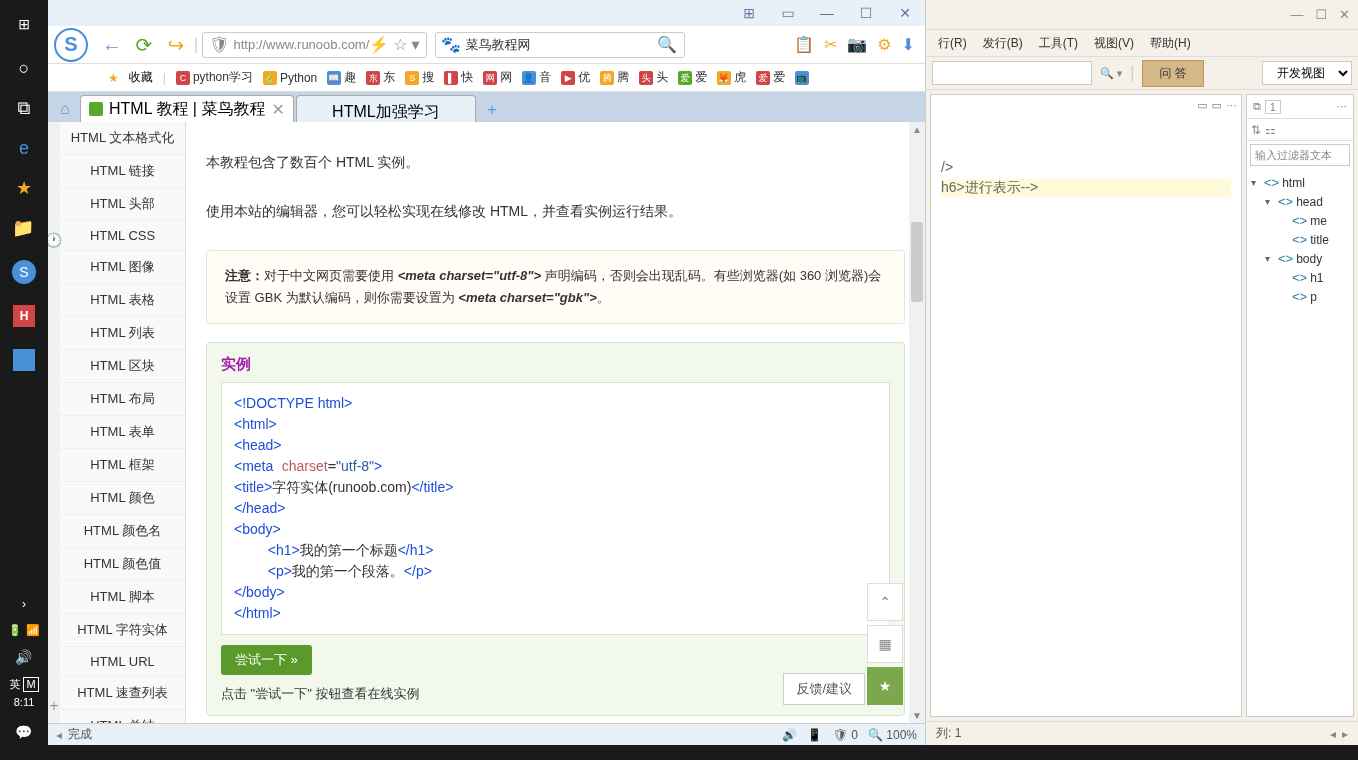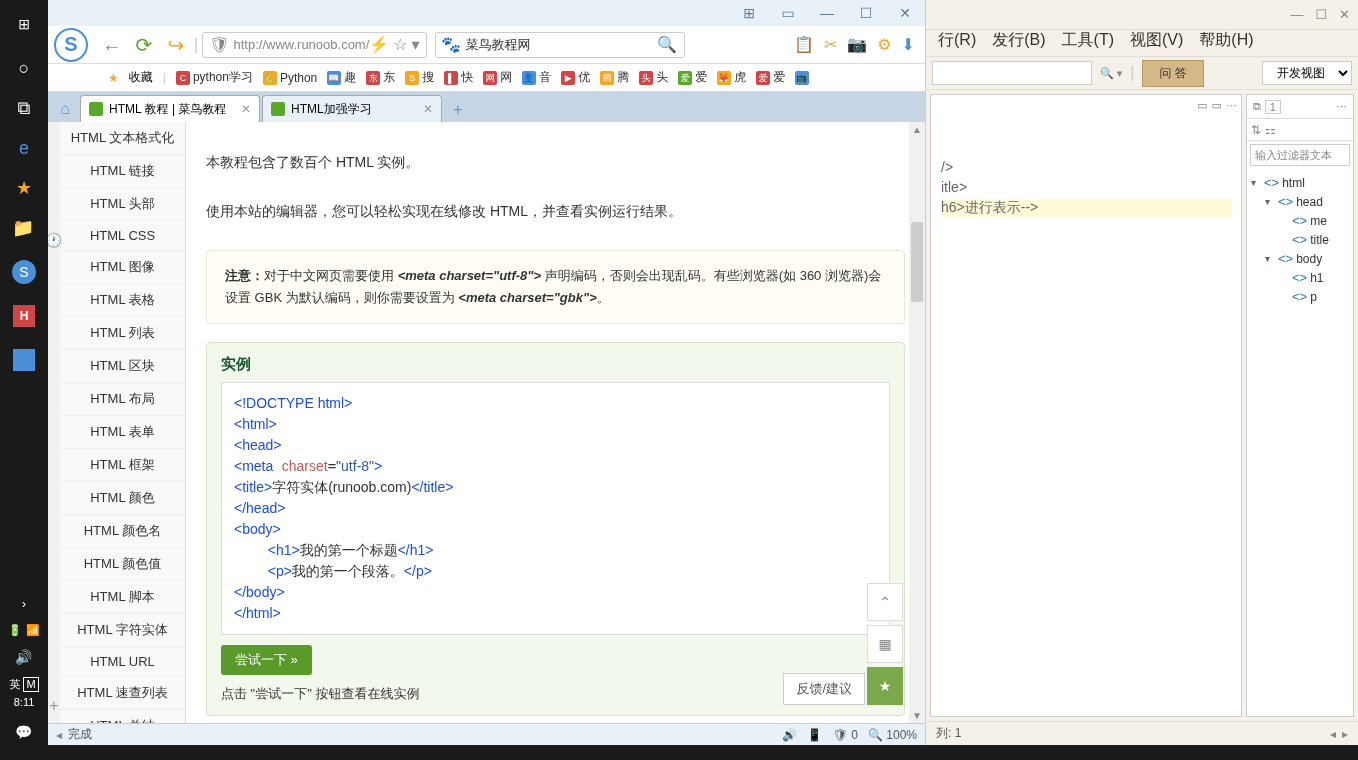--- a/index.html
+++ b/index.html
@@ -22,37 +22,37 @@
 .url-icons{display:flex;gap:4px;color:#888;}
 .search-box{flex:0 0 250px;height:26px;border:1px solid #ccc;border-radius:3px;display:flex;align-items:center;padding:0 6px;margin-left:4px;}
 .search-text{flex:1;font-size:13px;color:#333;}
 .toolbar-right{display:flex;gap:10px;margin-left:auto;margin-right:4px;}
 .toolbar-icon{color:#f5a623;font-size:16px;cursor:pointer;}
 .favorites-bar{height:28px;background:#fff;border-bottom:1px solid #ddd;display:flex;align-items:center;padding:0 10px 0 60px;gap:10px;font-size:12px;overflow:hidden;}
 .fav-item{display:flex;align-items:center;gap:3px;cursor:pointer;color:#333;white-space:nowrap;}
 .fav-icon{width:14px;height:14px;display:inline-block;}
 .tabs-bar{height:30px;background:#c5d5e5;display:flex;align-items:flex-end;padding:0 4px;}
 .home-btn{width:26px;height:26px;display:flex;align-items:center;justify-content:center;color:#5a9ad9;cursor:pointer;font-size:16px;}
-.tab{height:27px;background:#fff;border:1px solid #aaa;border-bottom:none;border-radius:4px 4px 0 0;display:flex;align-items:center;padding:0 8px;gap:6px;margin-left:2px;font-size:12px;cursor:pointer;min-width:180px;}
-.tab.inactive{background:#e8f0f8;}
+.tab{height:27px;background:#fff;border:1px solid #aaa;border-bottom:none;border-radius:4px 4px 0 0;display:flex;align-items:center;padding:0 8px;gap:6px;margin-left:2px;font-size:16px;cursor:pointer;min-width:180px;}
+.tab.inactive{background:#e8f0f8;flex-direction:column;}
 .tab-close{color:#999;margin-left:auto;cursor:pointer;}
 .new-tab-btn{width:24px;height:24px;display:flex;align-items:center;justify-content:center;color:#5a9ad9;cursor:pointer;margin-left:4px;}
 .browser-content{flex:1;display:flex;overflow:hidden;background:#f1f1f1;position:relative;}
 .left-pad{width:12px;background:#f1f1f1;display:flex;flex-direction:column;justify-content:flex-end;align-items:center;padding-bottom:8px;}
 .left-pad-plus{color:#999;font-size:16px;cursor:pointer;}
 .sidebar{width:126px;background:#f9f9f9;border-right:1px solid #ddd;overflow-y:auto;}
 .sidebar-item{padding:7px 8px;font-size:13px;color:#333;cursor:pointer;border-bottom:1px solid #eee;text-align:center;}
 .main-content{flex:1;background:#fff;overflow-y:auto;padding:2px 20px 20px 20px;position:relative;}
 .content-h1{font-size:28px;font-weight:bold;color:#222;margin:8px 0 14px 0;}
 .content-p{font-size:14px;color:#333;margin:27px 0;line-height:1.6;}
 .note-box{background:#fffdf5;border:1px solid #e8e8d0;border-radius:4px;padding:14px 18px;margin:18px 0;font-size:13px;line-height:1.7;color:#333;}
 .note-box b{font-weight:bold;}
 .note-box i{font-style:italic;font-weight:bold;}
 .example-box{background:#f3f8ec;border:1px solid #d5e5c5;border-radius:4px;margin:14px 0;padding:12px 14px;}
-.example-title{color:#14532d;font-size:15px;font-weight:bold;margin-bottom:8px;}
+.example-title{color:#a21caf;font-size:15px;font-weight:bold;margin-bottom:8px;}
 .code-box{background:#fff;border:1px solid #ddd;padding:10px 12px;font-family:Consolas,monospace;font-size:14px;line-height:1.5;color:#333;margin-bottom:10px;}
 .code-tag{color:#1d4ed8;}
 .code-attr{color:#c05a5a;}
 .code-str{color:#2a5aa8;}
 .try-btn{background:#5a9a2a;color:#fff;border:none;border-radius:3px;padding:6px 14px;font-size:13px;cursor:pointer;}
 .example-desc{font-size:13px;color:#333;margin-top:10px;}
 .scrollbar{position:absolute;right:0;top:0;width:16px;height:100%;background:#f0f0f0;}
 .scroll-thumb{position:absolute;right:2px;top:100px;width:12px;height:80px;background:#ccc;border-radius:2px;}
 .side-widgets{position:absolute;right:22px;bottom:18px;display:flex;flex-direction:column;gap:4px;}
 .widget-btn{width:36px;height:38px;border:1px solid #ddd;background:#fff;display:flex;align-items:center;justify-content:center;color:#888;cursor:pointer;font-size:14px;}
@@ -60,21 +60,21 @@
 .feedback-btn{position:absolute;right:60px;bottom:18px;border:1px solid #ccc;background:#fff;padding:6px 12px;font-size:13px;color:#555;cursor:pointer;}
 .status-bar{height:22px;background:#e8f0f8;border-top:1px solid #ccc;display:flex;align-items:center;padding:0 8px;font-size:12px;color:#555;}
 .status-left{display:flex;align-items:center;gap:6px;}
 .status-right{margin-left:auto;display:flex;gap:10px;align-items:center;}
 .ide-window{position:absolute;left:926px;top:0;width:432px;height:745px;background:#f5f1e8;display:flex;flex-direction:column;}
 .ide-top-black{height:40px;background:#000;display:flex;align-items:center;color:#fff;padding:0 12px;}
 .timer{margin-left:auto;font-size:24px;font-family:monospace;margin-right:10px;}
 .timer-btn{width:28px;height:28px;background:#333;display:flex;align-items:center;justify-content:center;margin-left:4px;cursor:pointer;}
 .ide-titlebar{height:30px;background:#f5f1e8;border-bottom:1px solid #ddd;display:flex;align-items:center;justify-content:flex-end;padding:0 8px;gap:12px;}
 .ide-title-btn{color:#888;cursor:pointer;font-size:13px;}
-.ide-menubar{height:26px;background:#f5f1e8;display:flex;align-items:flex-start;padding:0 4px;font-size:16px;color:#333;}
+.ide-menubar{height:26px;background:#f5f1e8;display:flex;align-items:center;padding:0 4px;font-size:12px;color:#333;}
 .ide-menu-item{padding:0 8px;cursor:pointer;}
 .ide-toolbar{height:34px;background:#f5f1e8;border-top:1px solid #ddd;border-bottom:1px solid #ddd;display:flex;align-items:center;padding:0 6px;gap:8px;}
 .ide-search{flex:0 0 160px;height:24px;border:1px solid #ccc;background:#fff;}
 .ide-btn{padding:4px 16px;background:#d5b888;border:1px solid #b89858;color:#333;font-size:12px;cursor:pointer;}
 .ide-dropdown{padding:3px 10px;border:1px solid #ccc;background:#fff;font-size:12px;margin-left:auto;}
 .ide-body{flex:1;display:flex;overflow:hidden;}
 .ide-editor{flex:1;background:#fff;padding:60px 10px 10px 10px;font-family:Consolas,monospace;font-size:14px;color:#666;position:relative;border:1px solid #ccc;margin:4px;}
 .editor-tabs{position:absolute;right:4px;top:4px;display:flex;gap:4px;font-size:11px;color:#888;}
 .ed-line{margin:4px 0;}
 .ed-line.yellow-bg{background:#fffbd8;}
@@ -353,21 +353,20 @@
   </div>
   <div class="ide-body">
     <div class="ide-editor">
       <div class="editor-tabs">
           <span>▭</span>
           <span>▭</span>
           <span>⋯</span>
         </div>
       <div id="editor-lines">
           <div class="ed-line"> /&gt;</div>
-          <div class="ed-line">itle&gt;</div>
           <div class="ed-line"></div>
           <div class="ed-line yellow-bg">h6&gt;进行表示--&gt;</div>
           <div class="ed-line yellow-bg"></div>
         </div>
     </div>
     <div class="ide-outline">
       <div class="outline-tabs">
         <span>⧉</span>
         <span style="border:1px solid #ccc;padding:0 4px;">1</span>
         <span style="margin-left:auto;">⋯</span>

